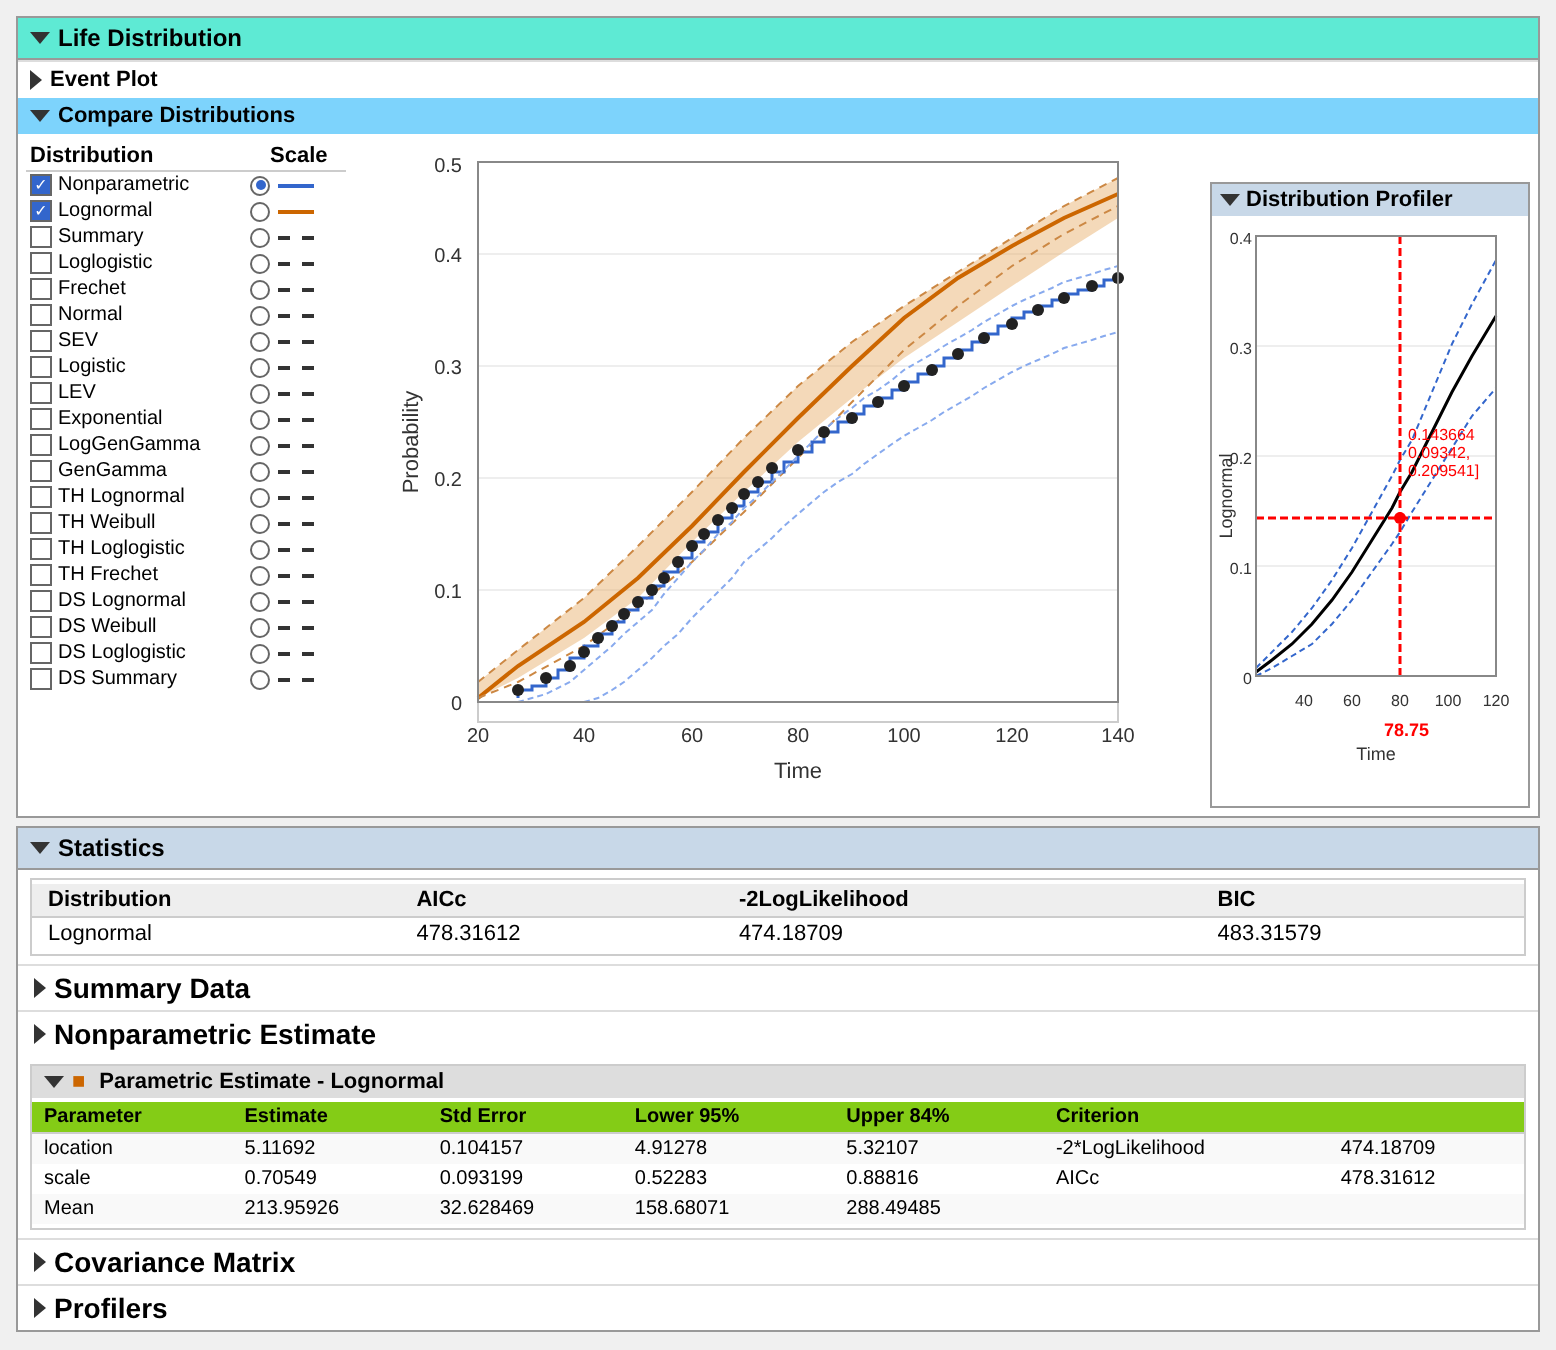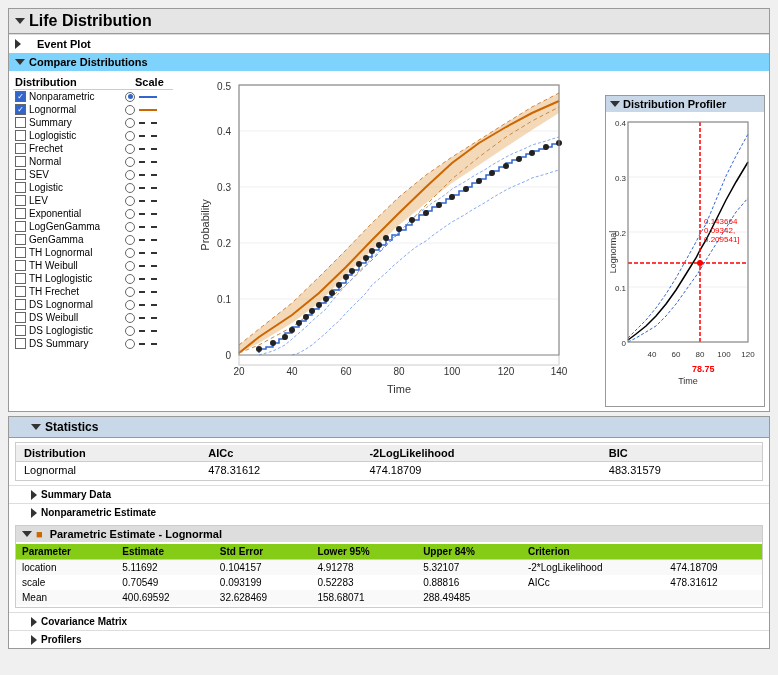--- a/index.html
+++ b/index.html
@@ -33,25 +33,25 @@
     }
 
     
     .life-dist-panel {
       background: #fff;
       border: 1px solid #999;
       margin: 4px;
     }
 
     .life-dist-header {
-      background: #e5e5e5;
+      background: #5eead4;
       border-bottom: 1px solid #999;
       padding: 3px 6px;
       font-weight: bold;
-      font-size: 16px;
+      font-size: 12px;
       display: flex;
       align-items: center;
       gap: 4px;
     }
 
     
     .compare-area {
       display: flex;
       padding: 4px;
       gap: 4px;
@@ -151,21 +151,21 @@
     
     .stats-panel {
       background: #fff;
       border: 1px solid #999;
       margin: 4px;
     }
 
     .stats-header {
       background: #c8d8e8;
       border-bottom: 1px solid #999;
-      padding: 3px 22px;
+      padding: 3px 6px;
       font-weight: bold;
       font-size: 12px;
       display: flex;
       align-items: center;
       gap: 4px;
     }
 
     .subsection {
       border: 1px solid #ccc;
       margin: 4px 6px;
@@ -194,26 +194,26 @@
       text-align: left;
       font-weight: bold;
       border-bottom: 1px solid #ccc;
     }
 
     .model-comp-table td {
       padding: 2px 8px;
     }
 
     .collapsed-section {
-      padding: 3px 22px;
+      padding: 3px 8px;
       display: flex;
       align-items: center;
       gap: 4px;
       font-weight: bold;
-      font-size: 10px;
+      font-size: 14px;
       border-top: 1px solid #ddd;
       cursor: pointer;
     }
 
     .parametric-section {
       border: 1px solid #ccc;
       margin: 4px 6px;
     }
 
     .parametric-header {
@@ -246,21 +246,21 @@
     }
 
     .param-table tr:nth-child(odd) { background: #f9f9f9; }
 
     .event-plot-header {
       padding: 3px 6px;
       font-weight: bold;
       font-size: 11px;
       display: flex;
       align-items: center;
-      gap: 16px;
+      gap: 4px;
       border-top: 1px solid #ddd;
       cursor: pointer;
     }
 
     .compare-section-header {
       padding: 3px 6px;
       font-weight: bold;
       font-size: 11px;
       display: flex;
       align-items: center;
@@ -772,21 +772,21 @@
             <td>scale</td>
             <td>0.70549</td>
             <td>0.093199</td>
             <td>0.52283</td>
             <td>0.88816</td>
             <td>AICc</td>
             <td>478.31612</td>
           </tr>
           <tr>
             <td>Mean</td>
-            <td>400.69592</td>
+            <td>213.95926</td>
             <td>32.628469</td>
             <td>158.68071</td>
             <td>288.49485</td>
             <td></td>
             <td></td>
           </tr>
         </tbody>
       </table>
     </div>
 

